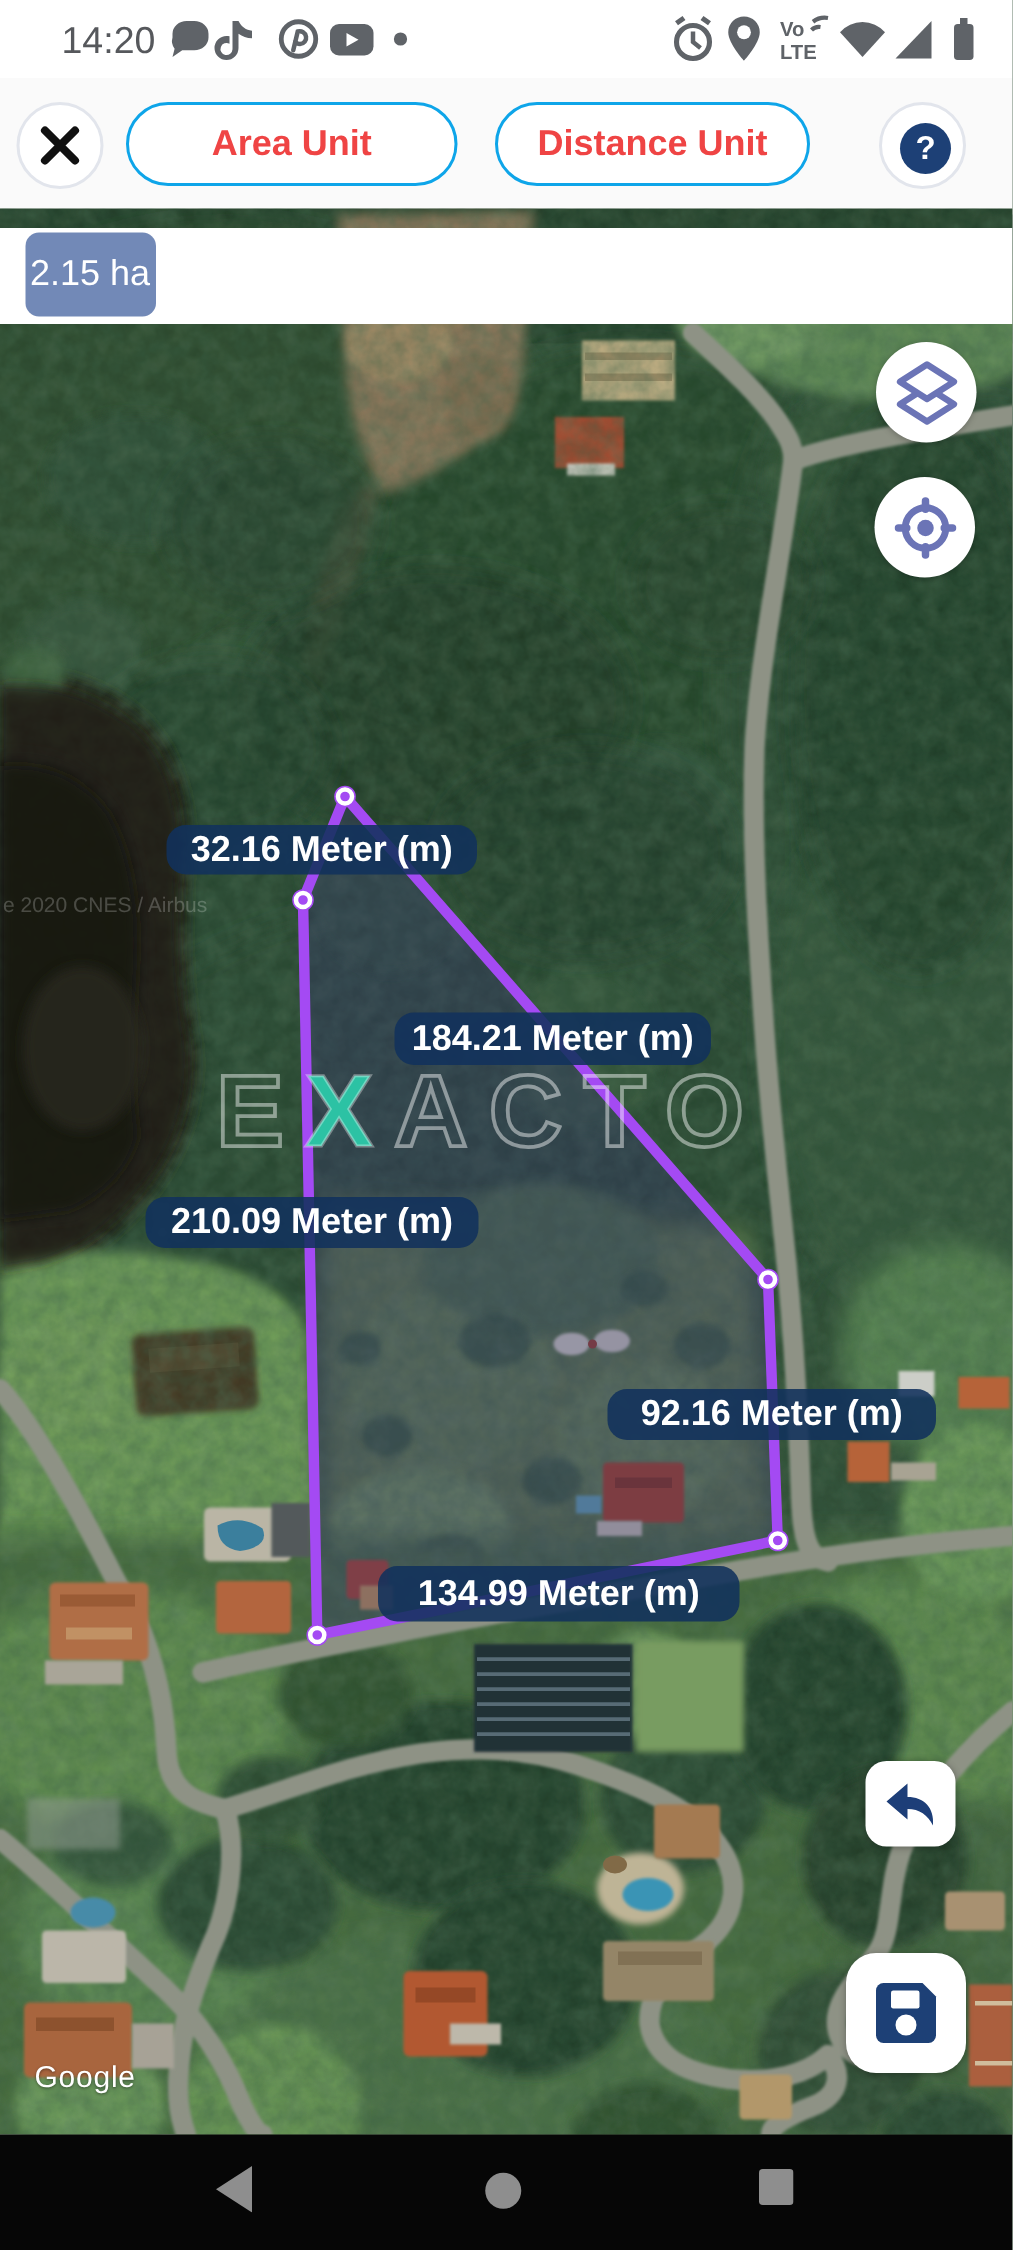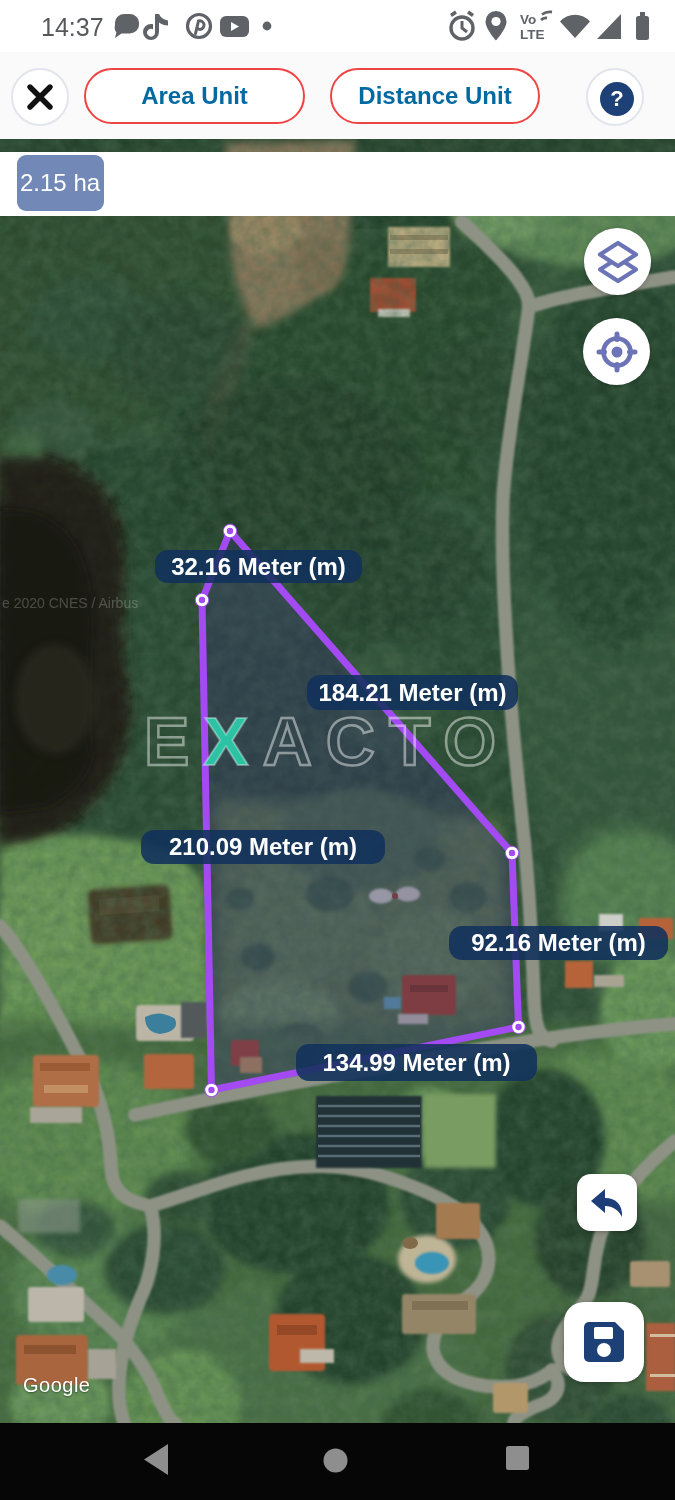--- a/index.html
+++ b/index.html
@@ -3,46 +3,46 @@
 <meta charset="utf-8">
 <style>
   html,body{margin:0;padding:0;}
   body{width:675px;height:1500px;overflow:hidden;font-family:"Liberation Sans",sans-serif;position:relative;background:#fff;-webkit-font-smoothing:antialiased;}
   .abs{position:absolute;}
   
   #statusbar{position:absolute;top:0;left:0;width:675px;height:52px;background:#fff;}
   #time{position:absolute;left:41px;top:13px;font-size:25px;color:#56585c;letter-spacing:0px;}
   
   #header{position:absolute;top:52px;left:0;width:675px;height:91px;background:#fafafa;}
-  .pill{position:absolute;background:#fff;border:2px solid #ef4444;border-radius:28px;display:flex;align-items:center;justify-content:center;color:#0369a1;font-weight:bold;font-size:24px;}
+  .pill{position:absolute;background:#fff;border:2px solid #0ea5e9;border-radius:28px;display:flex;align-items:center;justify-content:center;color:#ef4444;font-weight:bold;font-size:24px;}
   #xbtn{position:absolute;left:11px;top:16px;width:58px;height:58px;border-radius:50%;background:#fff;border:2px solid #e2e5ec;box-sizing:border-box;}
   #qbtn{position:absolute;left:586px;top:16px;width:58px;height:58px;border-radius:50%;background:#fff;border:2px solid #e2e5ec;box-sizing:border-box;}
   #qinner{position:absolute;left:12px;top:12px;width:34px;height:34px;border-radius:50%;background:#1d4076;color:#fff;font-weight:bold;font-size:22px;text-align:center;line-height:34px;}
   
   #band{position:absolute;top:152px;left:0;width:675px;height:64px;background:#fff;}
   #chip{position:absolute;top:155px;left:17px;width:87px;height:56px;background:#7289b7;border-radius:9px;color:#ffffff;font-size:24px;display:flex;align-items:center;justify-content:flex-start;padding-left:3px;box-sizing:border-box;}
   
-  .mlabel{position:absolute;background:rgba(17,49,92,0.88);border-radius:13px;color:#fff;font-weight:bold;display:flex;align-items:center;justify-content:center;font-size:24px;white-space:nowrap;margin-left:44px;}
+  .mlabel{position:absolute;background:rgba(17,49,92,0.88);border-radius:13px;color:#fff;font-weight:bold;display:flex;align-items:center;justify-content:center;font-size:24px;white-space:nowrap;}
   
   #wm{position:absolute;left:144px;top:702px;font-size:68px;font-weight:bold;letter-spacing:14px;color:transparent;-webkit-text-stroke:2.5px rgba(255,255,255,0.45);}
   #wm .tx{color:#2cc2a4;-webkit-text-stroke:2px rgba(255,255,255,0.35);}
   
   .cbtn{position:absolute;width:67px;height:67px;border-radius:50%;background:#fff;box-shadow:0 1px 4px rgba(0,0,0,0.25);display:flex;align-items:center;justify-content:center;}
   .sqbtn{position:absolute;background:#fff;display:flex;align-items:center;justify-content:center;box-shadow:0 1px 5px rgba(0,0,0,0.3);}
   
   #google{position:absolute;left:23px;top:1374px;font-size:20px;color:#fff;font-weight:normal;letter-spacing:0.5px;text-shadow:0 1px 2px rgba(0,0,0,0.45);}
   #copyr{position:absolute;left:2px;top:595px;font-size:14px;color:rgba(255,255,255,0.22);}
   
   #navbar{position:absolute;top:1423px;left:0;width:675px;height:77px;background:#060606;}
 </style>
 </head>
 <body>
 
 <div id="statusbar">
-  <div id="time">14:37</div>
+  <div id="time">14:20</div>
   <svg class="abs" style="left:112px;top:12px" width="165" height="30" viewBox="0 0 165 30" fill="#5f6368">
 
     <path d="M3 10.5 a9.5 8.5 0 0 1 9.5 -8.5 h5 a9.5 8.5 0 0 1 9.5 8.5 v2.5 a9.5 8.5 0 0 1 -9.5 8.5 h-8 l-6.5 4.5 l1.4 -5.5 A8.5 8.5 0 0 1 3 13 Z"></path>
 
     <path d="M47 2 c2 4 5 6 9 6.5 v5 c-3.5 0 -6.5 -1.2 -9 -3 v9.5 a8 8 0 1 1 -8 -8 c0.6 0 1.4 0 2 0.2 v5 a4 4 0 1 0 2 3.6 L43 2 Z"></path>
 
     <circle cx="87" cy="14" r="11.5" fill="none" stroke="#5f6368" stroke-width="3.2"></circle>
     <path d="M83.5 21.5 L86.5 9 a4.3 4.3 0 1 1 1.5 8.4 c-1.6 0 -2.6 -0.8 -3.2 -1.8" stroke="#5f6368" stroke-width="3" fill="none" stroke-linecap="round"></path>
 
     <rect x="108" y="4" width="29" height="21" rx="6"></rect>
@@ -304,21 +304,21 @@
       <circle cx="211.5" cy="951" r="4.7" fill="none" stroke="#fff" stroke-width="3"></circle>
  </g>
 </svg>
 
 <div id="band"></div>
 <div id="chip">2.15&nbsp;ha</div>
 <div id="copyr">e 2020 CNES / Airbus</div>
 <div id="wm">E<span class="tx">X</span>ACTO</div>
 <div class="mlabel" style="left:111px;top:550px;width:207px;height:33px;">32.16 Meter (m)</div>
 <div class="mlabel" style="left:263px;top:675px;width:211px;height:35px;">184.21 Meter (m)</div>
-<div class="mlabel" style="left:97px;top:830px;width:244px;height:34px;text-align:right;">210.09 Meter (m)</div>
+<div class="mlabel" style="left:97px;top:798px;width:222px;height:34px;text-align:right;">210.09 Meter (m)</div>
 <div class="mlabel" style="left:405px;top:926px;width:219px;height:34px;">92.16 Meter (m)</div>
 <div class="mlabel" style="left:252px;top:1044px;width:241px;height:37px;">134.99 Meter (m)</div>
 
 <div class="cbtn" style="left:584px;top:228px;">
  <svg width="46" height="46" viewBox="0 0 46 46">
   <path d="M23 19 L41 30.5 L23 42 L5 30.5 Z" fill="none" stroke="#6b74b6" stroke-width="4.2" stroke-linejoin="round"></path>
   <path d="M23 4 L41 15.5 L23 27 L5 15.5 Z" fill="#fff" stroke="#6b74b6" stroke-width="4.2" stroke-linejoin="round"></path>
  </svg>
 </div>
 <div class="cbtn" style="left:583px;top:318px;">

